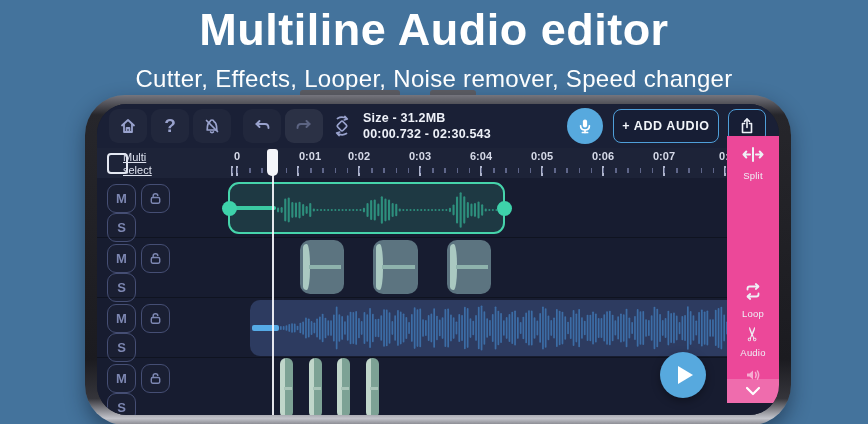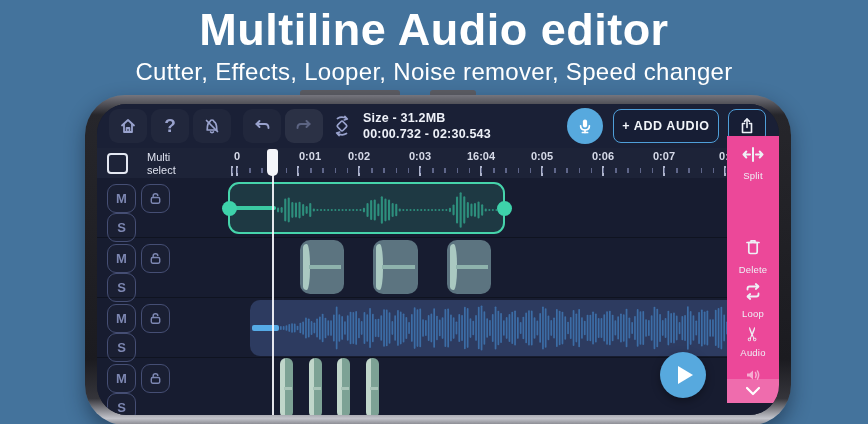--- a/index.html
+++ b/index.html
@@ -5,21 +5,21 @@
   html,body{margin:0;padding:0;}
   body{
     width:868px;height:424px;overflow:hidden;position:relative;
     background:#44739c;
     font-family:"Liberation Sans", sans-serif;
     -webkit-font-smoothing:antialiased;
   }
   
   .hero{position:absolute;left:0;top:0;width:868px;text-align:center;color:#ffffff;}
   .hero-title{margin-top:4px;font-size:45px;font-weight:bold;letter-spacing:0.5px;}
-  .hero-sub{margin-top:2px;font-size:24px;font-weight:400;letter-spacing:0.3px;}
+  .hero-sub{margin-top:9px;font-size:24px;font-weight:400;letter-spacing:0.3px;}
 
   
   .phone-bump{position:absolute;top:90px;height:7px;background:#5d5d64;border-radius:3px;z-index:0;}
   .bump1{left:300px;width:100px;}
   .bump2{left:430px;width:46px;}
   .phone{
     position:absolute;left:85px;top:95px;width:706px;height:330px;z-index:1;
     border-radius:40px;
     background:linear-gradient(180deg,#75757d 0%,#26262b 6%,#1b1b20 80%,#35353b 92%,#c3c4cb 98%,#84858c 100%);
     box-shadow:0 8px 20px rgba(10,20,35,0.45);
@@ -52,21 +52,21 @@
   }
   .share-btn{
     position:absolute;left:631px;top:5px;width:36px;height:32px;border-radius:8px;
     border:1.5px solid #4f9fd9;display:flex;align-items:center;justify-content:center;color:#eef1f8;
     background:rgba(20,28,52,0.4);
   }
 
   
   .timeline{position:absolute;left:0;top:44px;width:682px;height:30px;background:#1d2338;border-bottom:1px solid rgba(0,0,0,0.25);}
   .msel-box{position:absolute;left:10px;top:5px;width:17px;height:17px;border:2.5px solid #e4e8f2;border-radius:4px;}
-  .msel-label{position:absolute;left:50px;top:3px;width:44px;font-size:11px;line-height:12.5px;color:#dde1ee;}
+  .msel-label{position:absolute;left:26px;top:3px;width:44px;font-size:11px;line-height:12.5px;color:#dde1ee;text-decoration:underline;}
   .ruler-label{position:absolute;top:2px;transform:translateX(-50%);font-size:11px;color:#d6dae8;font-weight:600;}
   .ticks-major{
     position:absolute;left:128px;top:18px;width:554px;height:10px;
     background:repeating-linear-gradient(90deg,#aeb4cc 0 1.6px,transparent 1.6px 61px);
     background-position:11px 0;
   }
   .ticks-minor{
     position:absolute;left:128px;top:20px;width:554px;height:5px;
     background:repeating-linear-gradient(90deg,#5f668a 0 1.4px,transparent 1.4px 12.2px);
     background-position:12px 0;
@@ -210,21 +210,21 @@
       </div>
     </div>
 
     <div class="timeline">
       <div class="msel-box"></div>
       <div class="msel-label">Multi select</div>
       <span class="ruler-label" style="left:140px">0</span>
       <span class="ruler-label" style="left:213px">0:01</span>
       <span class="ruler-label" style="left:262px">0:02</span>
       <span class="ruler-label" style="left:323px">0:03</span>
-      <span class="ruler-label" style="left:384px">16:04</span>
+      <span class="ruler-label" style="left:384px">6:04</span>
       <span class="ruler-label" style="left:445px">0:05</span>
       <span class="ruler-label" style="left:506px">0:06</span>
       <span class="ruler-label" style="left:567px">0:07</span>
       <span class="ruler-label" style="left:630px">0:0</span>
       <div class="ticks-major"></div>
       <div class="ticks-minor"></div>
     </div>
 
     <div class="tracks">
       <div class="sep" style="top:59px"></div>
@@ -560,28 +560,20 @@
 
     <div class="panel">
       <div class="pitem pi-split">
         <svg width="24" height="17" viewBox="0 0 24 17" fill="none" stroke="currentColor" stroke-width="2" stroke-linecap="round" stroke-linejoin="round">
             <path d="M12 2 V15"></path>
             <path d="M9 8.5 H2.5 M5.3 5.5 L2.5 8.5 L5.3 11.5"></path>
             <path d="M15 8.5 H21.5 M18.7 5.5 L21.5 8.5 L18.7 11.5"></path>
           </svg>
         <span class="plabel">Split</span>
       </div>
-      <div class="pitem pi-del">
-        <svg width="20" height="20" viewBox="0 0 20 20" fill="none" stroke="currentColor" stroke-width="1.7" stroke-linecap="round" stroke-linejoin="round">
-            <path d="M4 5.5 H16"></path>
-            <path d="M8 5.5 V3.8 H12 V5.5"></path>
-            <path d="M5.8 5.5 H14.2 V15 Q14.2 16.5 12.7 16.5 H7.3 Q5.8 16.5 5.8 15 Z"></path>
-          </svg>
-        <span class="plabel">Delete</span>
-      </div>
       <div class="pitem pi-loop">
         <svg width="20" height="19" viewBox="0 0 20 19" fill="none" stroke="currentColor" stroke-width="1.8" stroke-linecap="round" stroke-linejoin="round">
             <path d="M4.5 7.5 V6.8 Q4.5 4.5 6.8 4.5 H15"></path>
             <path d="M12.8 2 L15.5 4.5 L12.8 7"></path>
             <path d="M15.5 11.5 V12.2 Q15.5 14.5 13.2 14.5 H5"></path>
             <path d="M7.2 12 L4.5 14.5 L7.2 17"></path>
           </svg>
         <span class="plabel">Loop</span>
       </div>
       <div class="pitem pi-trim">

